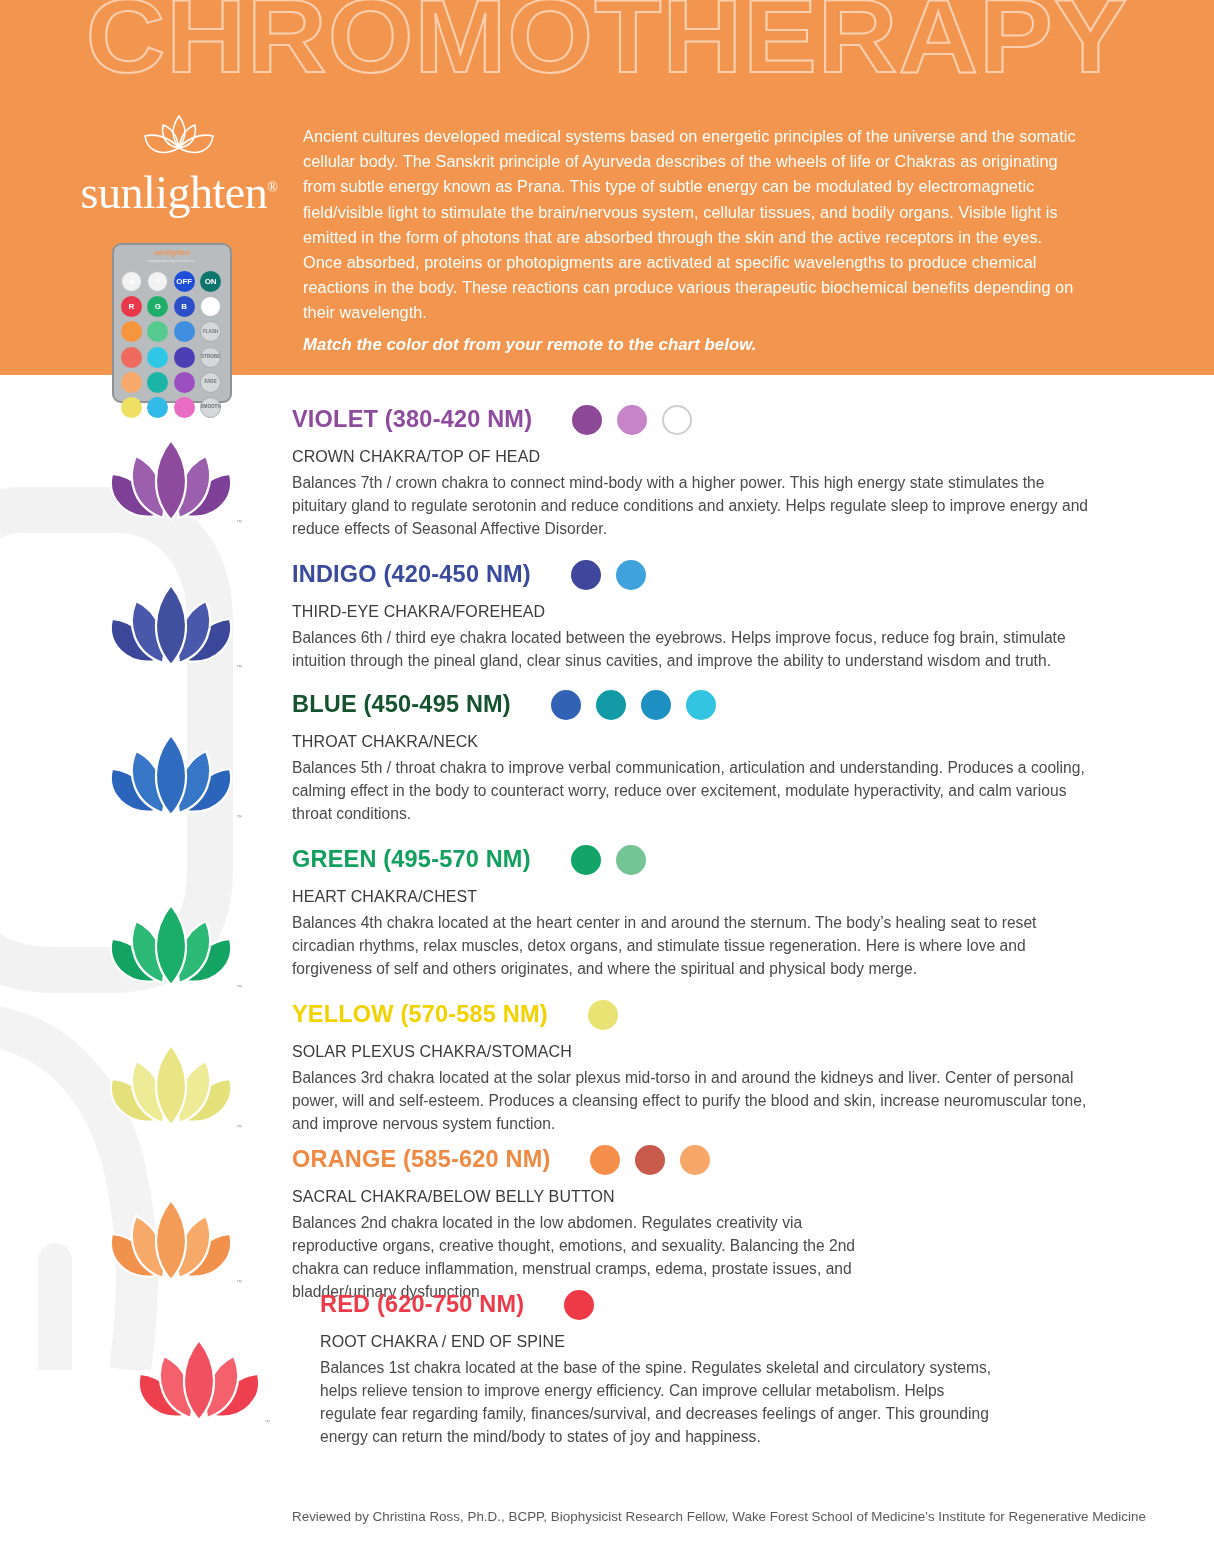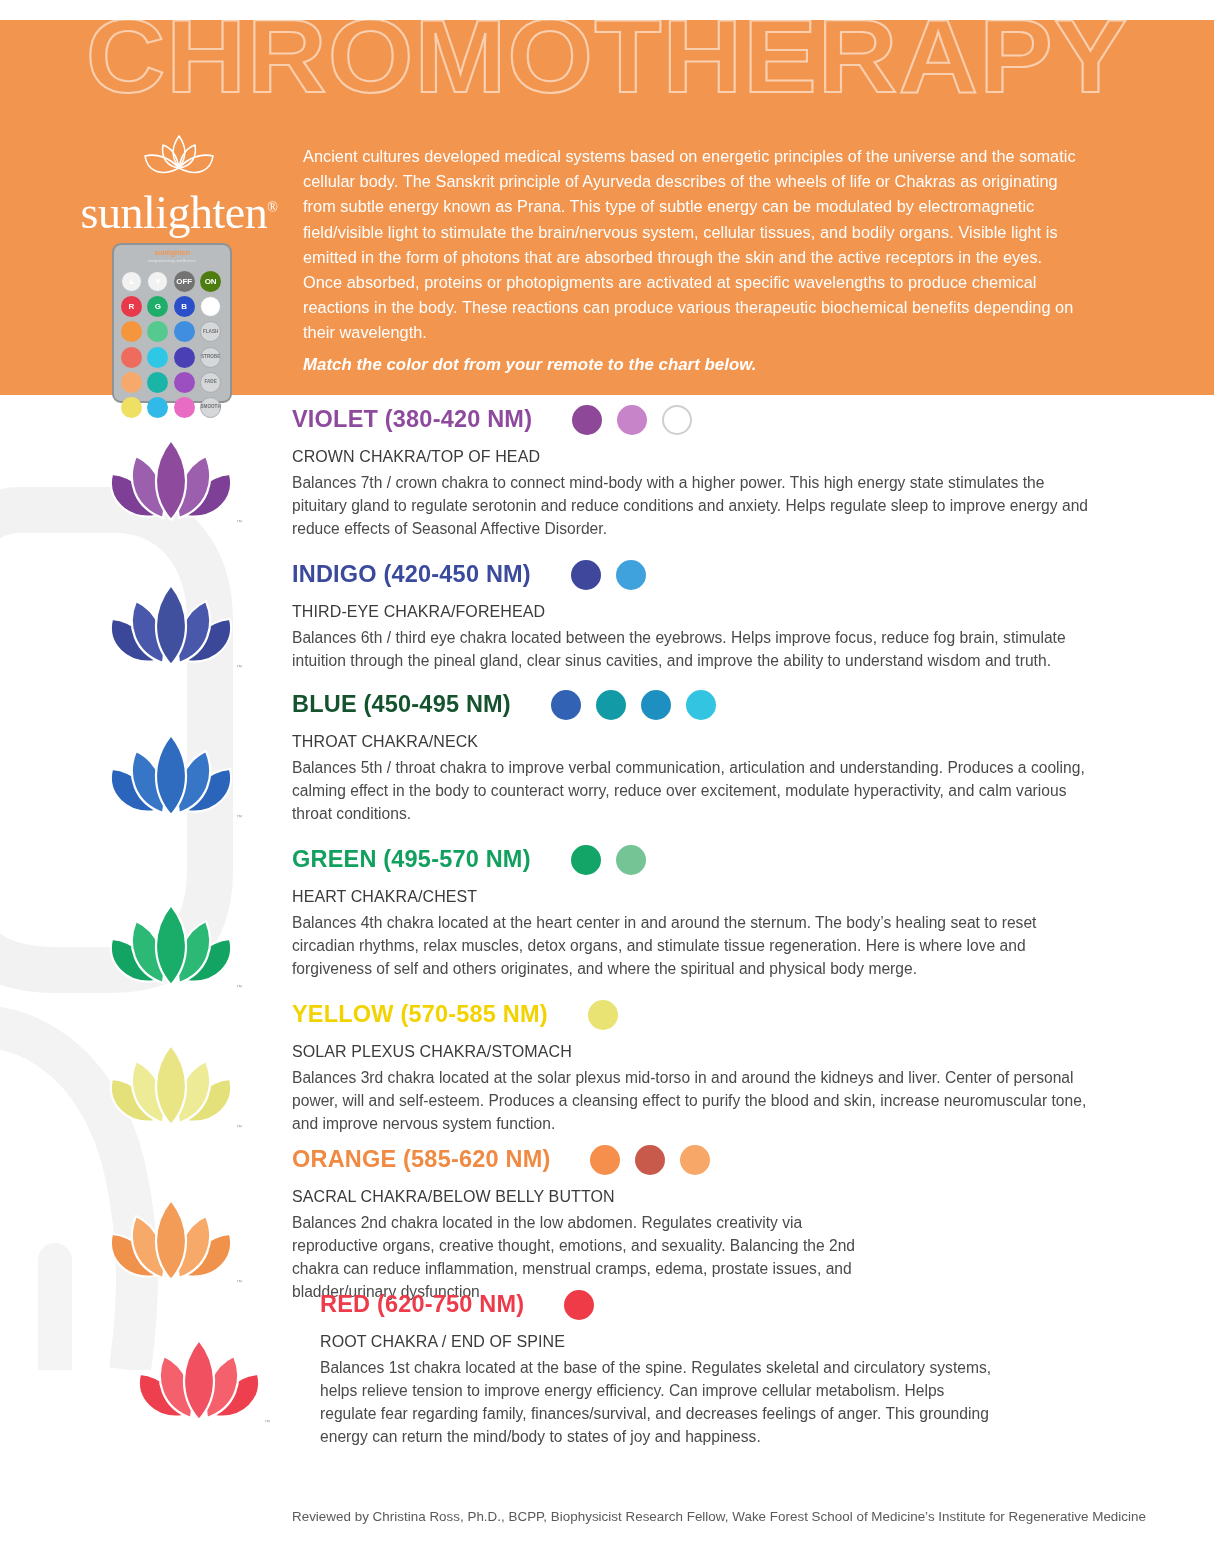--- a/index.html
+++ b/index.html
@@ -31,21 +31,20 @@
   }
 
   
   .header {
     position: relative;
     width: 1214px;
     height: 375px;
     background: #f2954f;
     overflow: hidden;
     z-index: 2;
-    margin-top: 20px;
   }
 
   .header-title {
     position: absolute;
     top: -16px;
     left: 0;
     width: 1214px;
     text-align: center;
     font-family: "Liberation Sans", sans-serif;
     font-weight: 700;
@@ -258,22 +257,22 @@
 
   <div class="remote">
     <div class="remote-body"></div>
     <div class="remote-brand">
       <span>sunlighten</span>
       <small>empowering wellness</small>
     </div>
     <div class="remote-grid" id="remote-grid">
         <div class="btn ghost" style="background: rgb(242, 242, 242);">▲</div>
         <div class="btn ghost" style="background: rgb(242, 242, 242);">▼</div>
-        <div class="btn" style="background: #737373;">OFF</div>
-        <div class="btn" style="background: #4d7c0f;">ON</div>
+        <div class="btn" style="background: #1d4ed8;">OFF</div>
+        <div class="btn" style="background: #0f766e;">ON</div>
         <div class="btn" style="background: rgb(232, 56, 74);">R</div>
         <div class="btn" style="background: rgb(31, 174, 106);">G</div>
         <div class="btn" style="background: rgb(43, 79, 201);">B</div>
         <div class="btn ghost" style="background: rgb(255, 255, 255);">W</div>
         <div class="btn" style="background: rgb(245, 150, 63);"></div>
         <div class="btn" style="background: rgb(85, 201, 142);"></div>
         <div class="btn" style="background: rgb(63, 142, 224);"></div>
         <div class="btn grey">FLASH</div>
         <div class="btn" style="background: rgb(239, 107, 94);"></div>
         <div class="btn" style="background: rgb(46, 200, 230);"></div>

